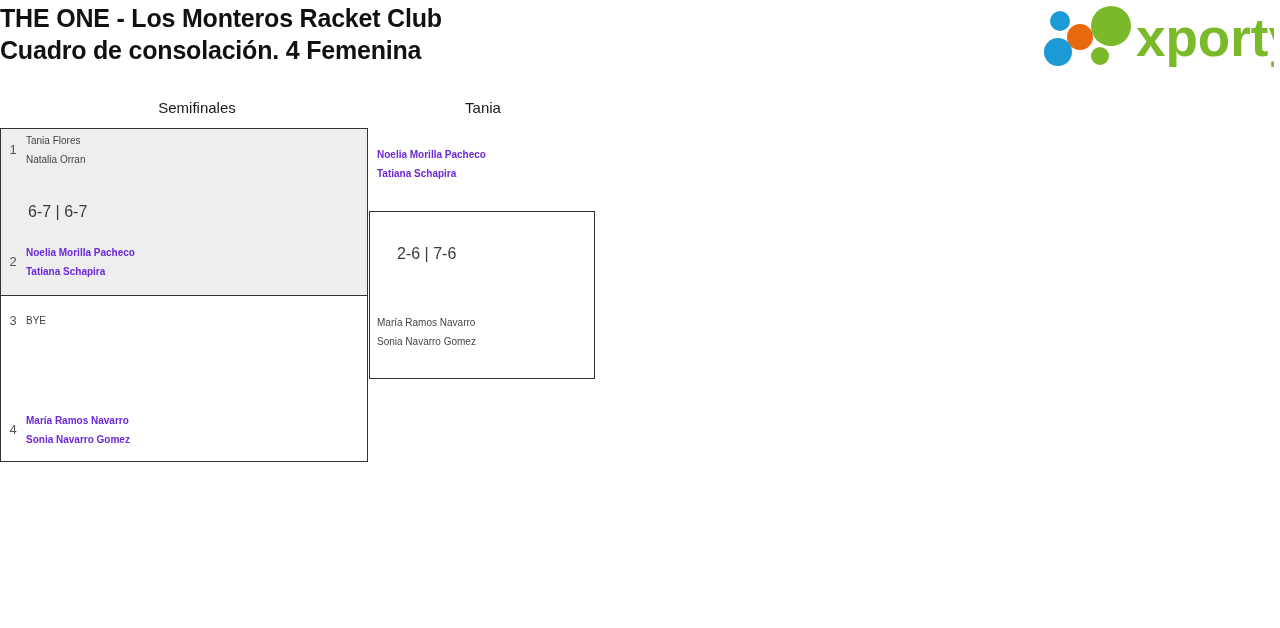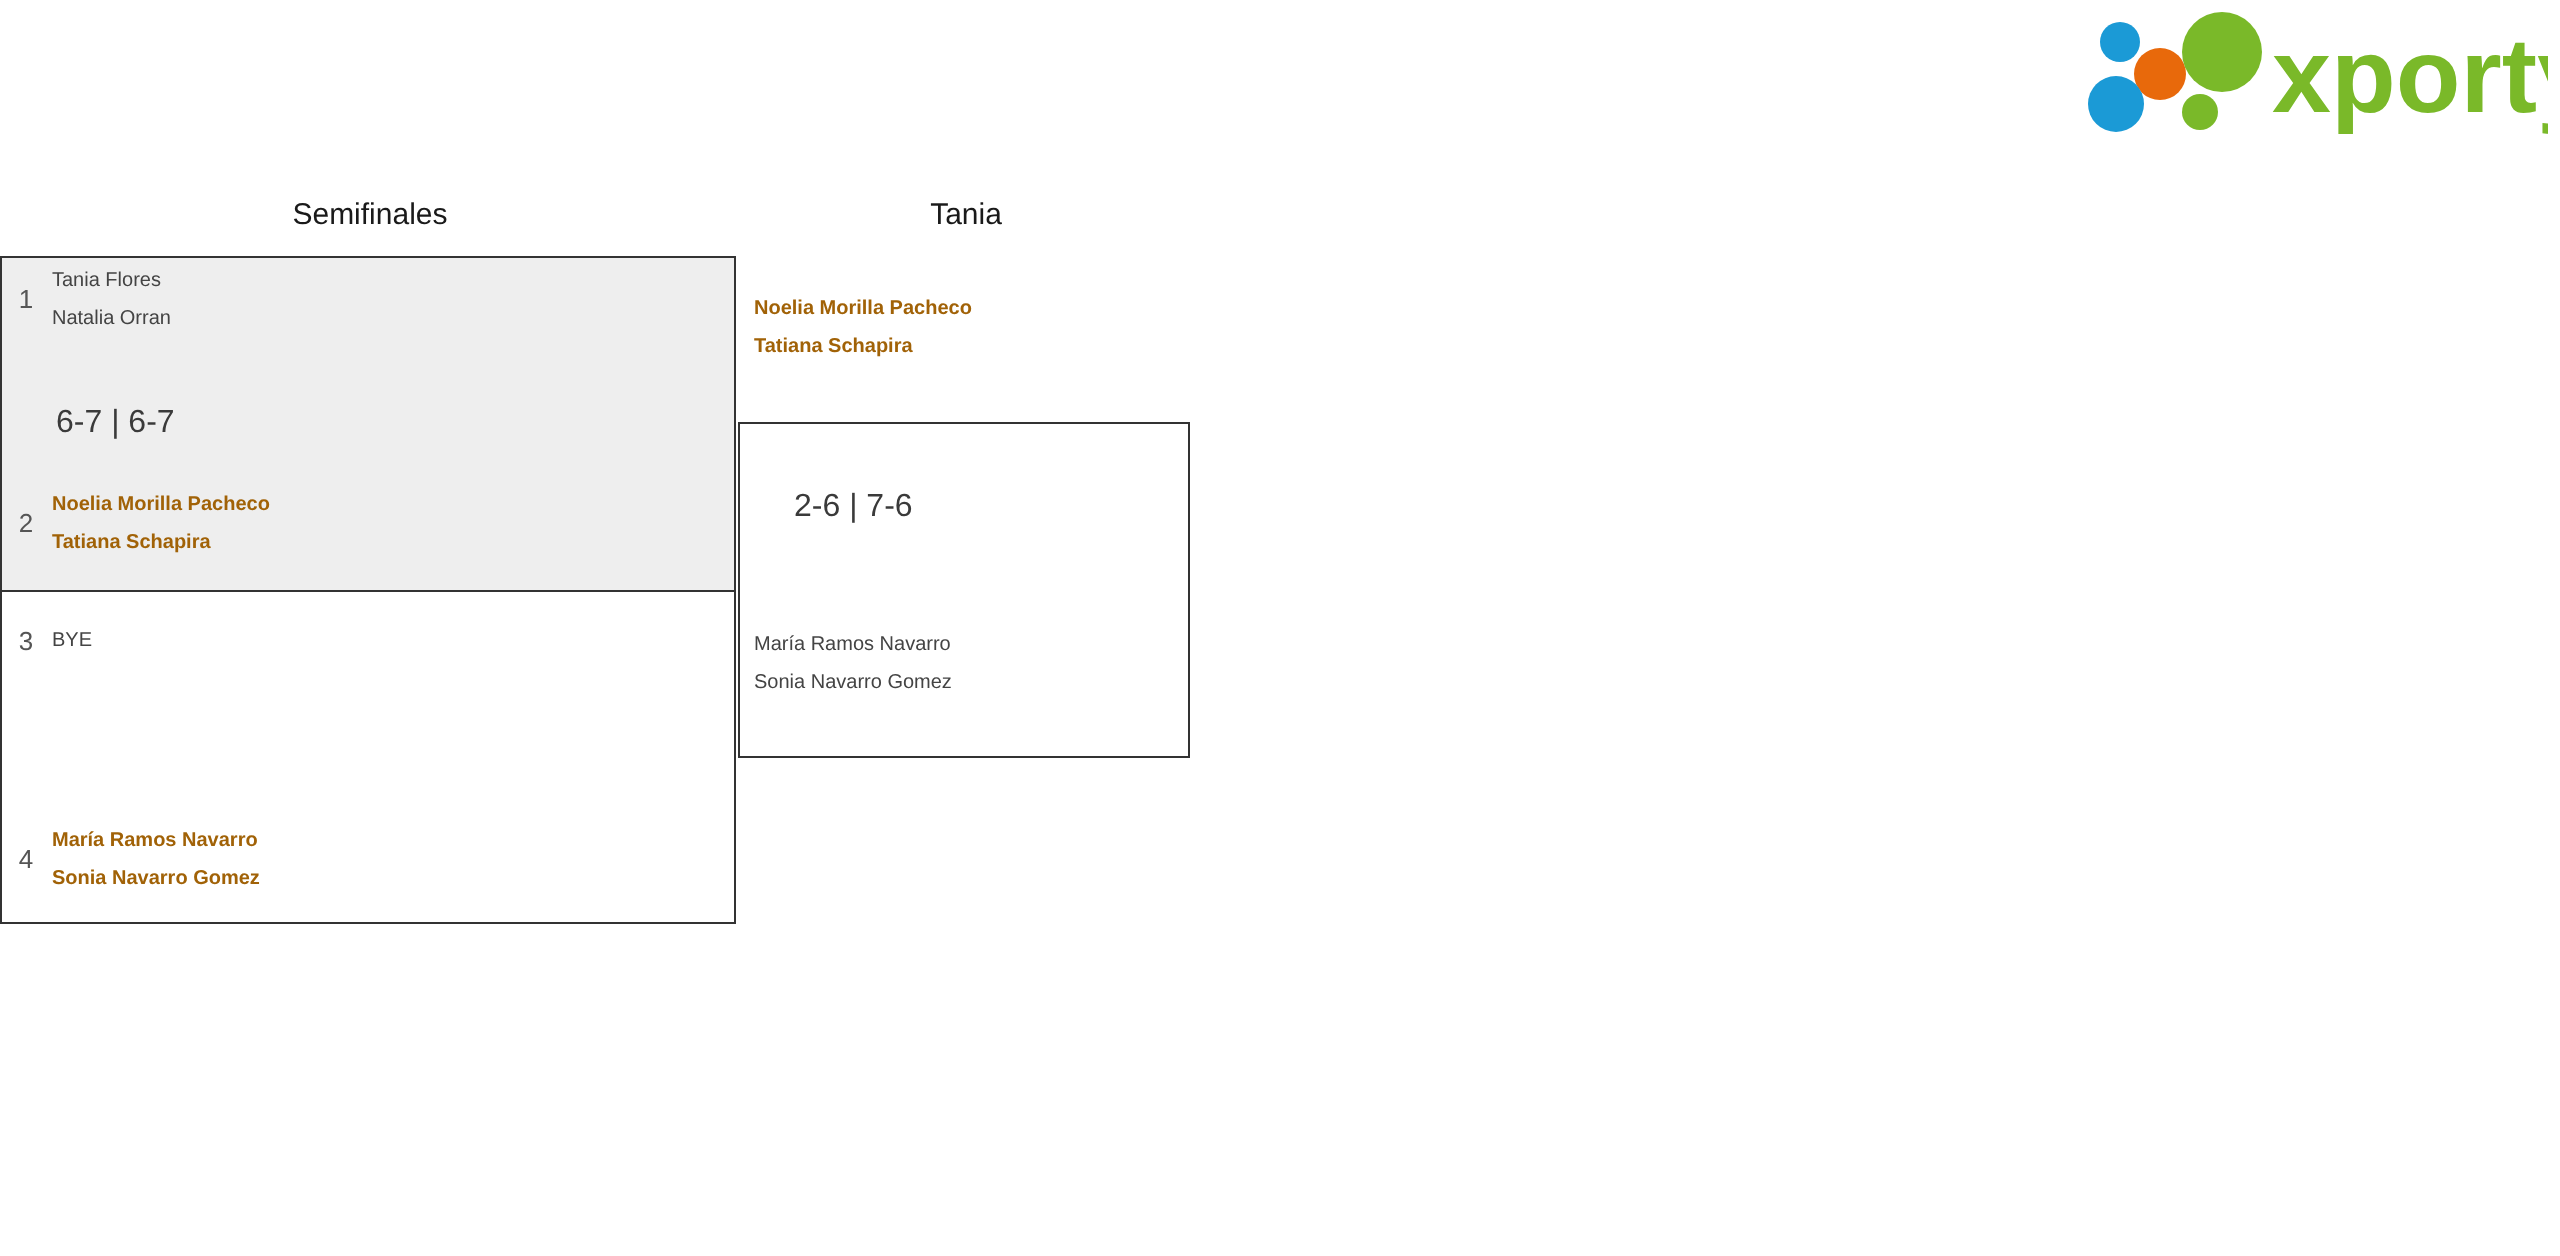--- a/index.html
+++ b/index.html
@@ -46,21 +46,21 @@
   .round-header {
     position: absolute;
     font-size: 15px;
     line-height: 20px;
     font-weight: 400;
     color: #1a1a1a;
     text-align: center;
     white-space: nowrap;
   }
   #round-header-semifinales {
-    left: 0; top: 98px;
+    left: 12px; top: 98px;
     width: 370px;
   }
   #round-header-final {
     left: 370px; top: 98px;
     width: 226px;
   }
 
   
   #bracket {
     position: absolute;
@@ -117,21 +117,21 @@
     font-weight: 400;
   }
   .players {
     font-size: 10px;
     line-height: 19px;
     color: #444444;
     font-weight: 400;
     white-space: pre-line;
   }
   .players.winner {
-    color: #a16207;
+    color: #6d28d9;
     font-weight: 700;
   }
 
   
   #sf1-team-top   { left: 0; top: 131px; width: 368px; }
   #sf1-team-bottom{ left: 0; top: 243px; width: 368px; }
   
   #sf2-team-top   { left: 0; top: 311px; width: 368px; }
   #sf2-team-bottom{ left: 0; top: 411px; width: 368px; }
 
@@ -155,20 +155,22 @@
     padding-left: 28px;
   }
   #sf1-score   { left: 0;   top: 202px; width: 368px; }
   #final-score { left: 369px; top: 244px; width: 226px; }
 </style>
 </head>
 <body>
 
 <div id="header">
 
+  <div id="tournament-title">THE ONE - Los Monteros Racket Club
+Cuadro de consolación. 4 Femenina</div>
 
   <div id="brand-logo">
     <svg width="232" height="66" viewBox="0 0 232 66" xmlns="http://www.w3.org/2000/svg">
 
       <circle cx="18" cy="17" r="10" fill="#1b9ad6"></circle>
       <circle cx="38" cy="33" r="13" fill="#e8690b"></circle>
       <circle cx="69" cy="22" r="20" fill="#7ab929"></circle>
       <circle cx="16" cy="48" r="14" fill="#1b9ad6"></circle>
       <circle cx="58" cy="52" r="9" fill="#7ab929"></circle>
 

